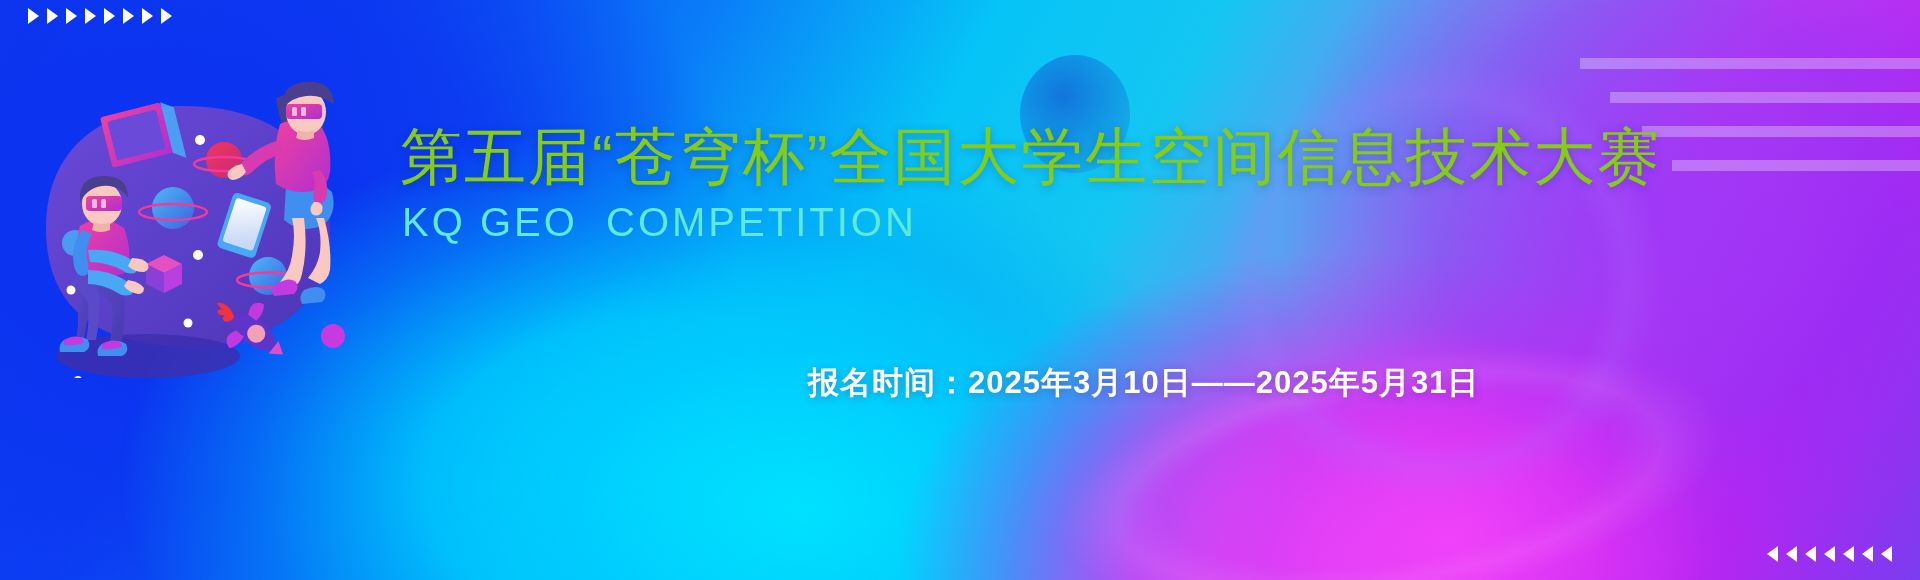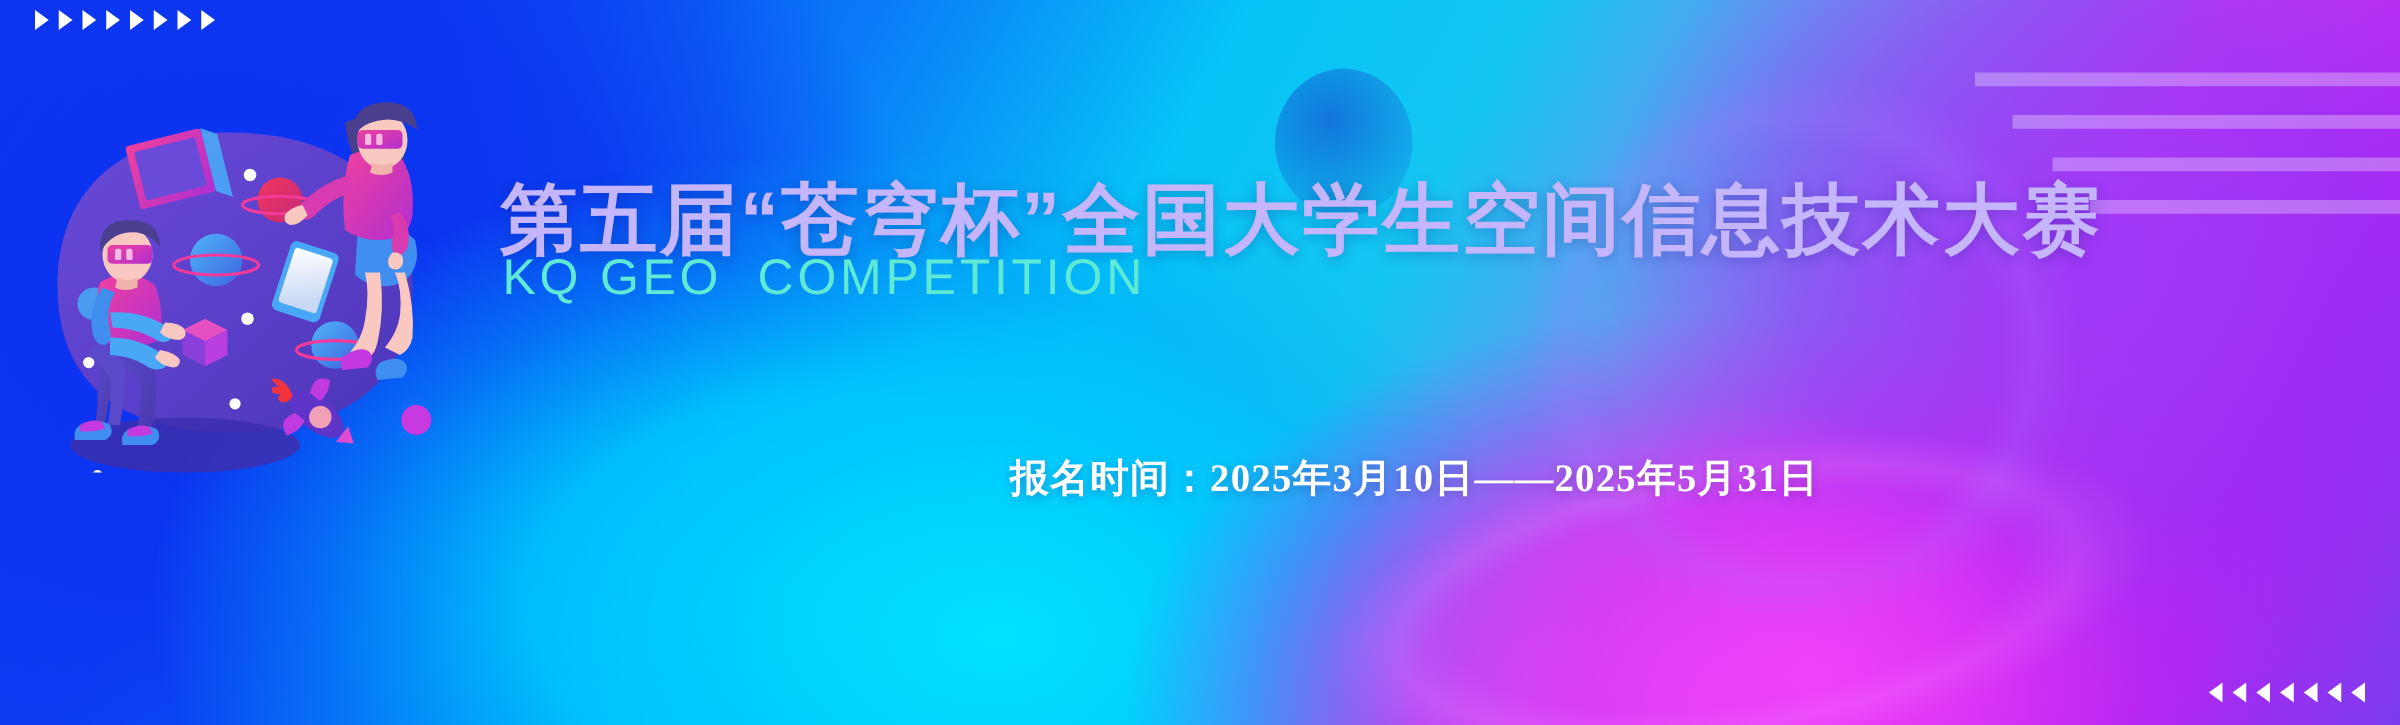--- a/index.html
+++ b/index.html
@@ -138,46 +138,44 @@
     width:0;height:0;
     border-top:8px solid transparent;
     border-bottom:8px solid transparent;
   }
   .arrow.right{border-left:11px solid #ffffff;}
   .arrow.left{border-right:11px solid #ffffff;}
 
   
   .title{
     position:absolute;left:400px;top:122px;
-    color:#c4b5fd;
+    color:#84cc16;
     font-size:62px;
-    font-weight:bold;
+    font-weight:normal;
     letter-spacing:2px;
     line-height:1.12;
     white-space:nowrap;
     text-shadow:0 2px 10px rgba(10,20,120,.28);
-    margin-top:20px;
   }
   .subtitle{
     position:absolute;left:402px;top:200px;
     color:#5eead4;
     font-size:40px;
     font-weight:400;
     letter-spacing:3px;
     white-space:pre;
   }
   .date{
     position:absolute;left:808px;top:362px;
     color:#ffffff;
     font-size:31px;
     font-weight:bold;
     letter-spacing:1px;
     white-space:nowrap;
     text-shadow:0 2px 8px rgba(80,10,120,.30);
-    font-family:Liberation Serif, serif;
   }
 
   
   .illus{position:absolute;left:28px;top:78px;width:330px;height:300px;}
 </style>
 </head>
 <body>
 
 <div id="banner">
 

